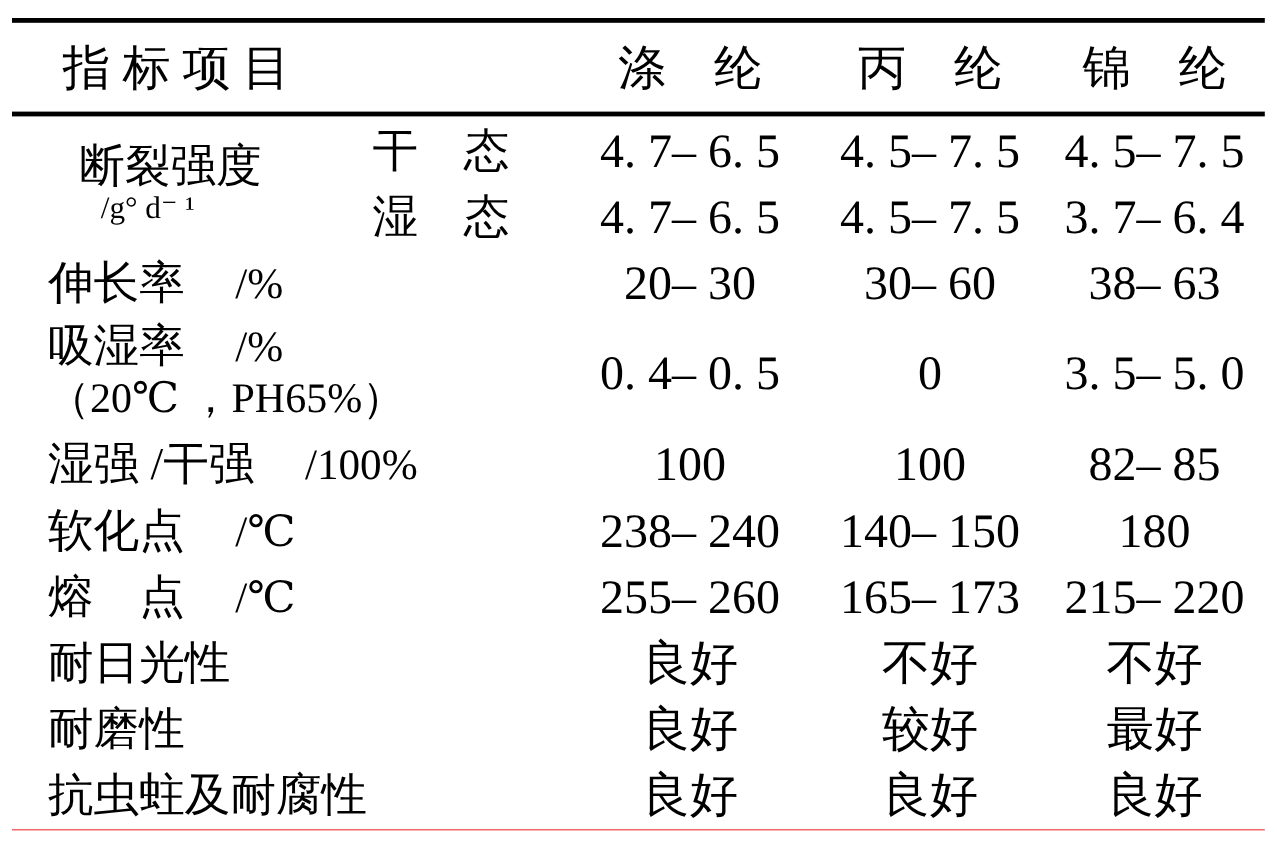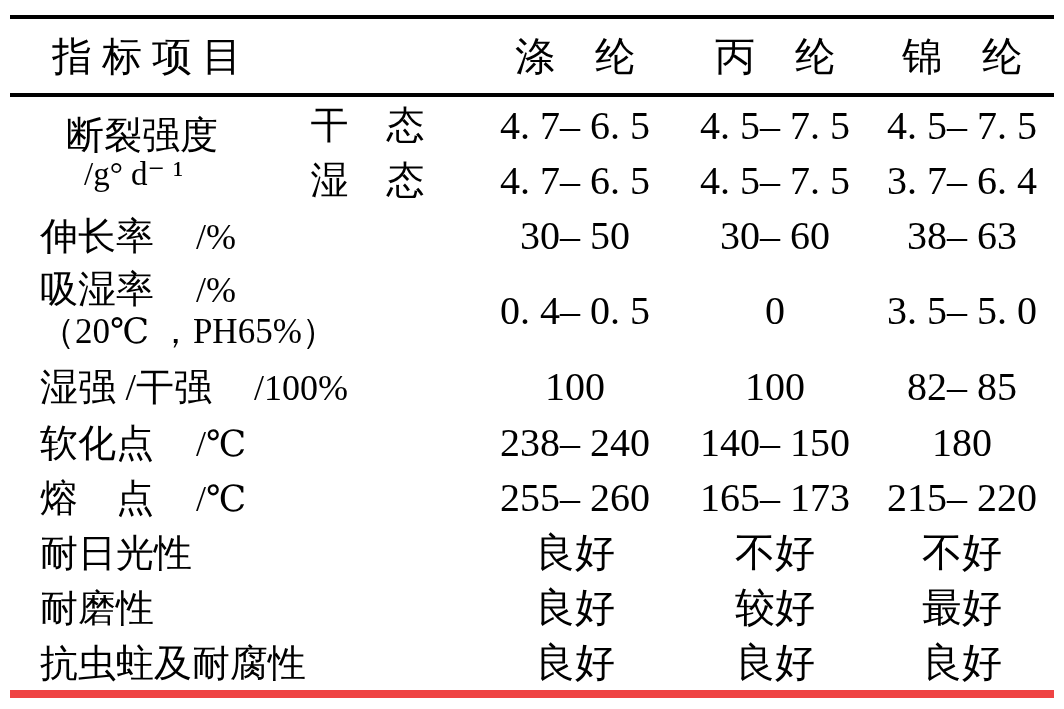--- a/index.html
+++ b/index.html
@@ -17,21 +17,21 @@
     width: 1064px;
     height: 709px;
     background: #ffffff;
   }
   table.props {
     border-collapse: collapse;
     table-layout: fixed;
     width: 1044px;
     margin: 15px 0 0 10px;
     border-top: 4px solid #000;
-    border-bottom: 8px solid #ef4444;
+    border-bottom: 1px solid #ef4444;
   }
   col.c-label { width: 255px; }
   col.c-sub   { width: 205px; }
   col.c-v1    { width: 210px; }
   col.c-v2    { width: 190px; }
   col.c-v3    { width: 184px; }
 
   thead tr { height: 78px; border-bottom: 4px solid #000; }
   thead th {
     font-weight: normal;
@@ -56,21 +56,21 @@
     padding-left: 30px;
     font-size: 38px;
   }
   td.sub { font-size: 38px; text-align: center; }
   .unit {
     display: inline-block;
     margin-left: 42px;
     font-size: 36px;
   }
   .stack-name { padding-left: 26px; line-height: 1.15; }
-  .stack-unit { padding-left: 44px; font-size: 33px; line-height: 1.0; }
+  .stack-unit { padding-left: 44px; font-size: 26px; line-height: 1.0; }
   .note-line { font-size: 35px; line-height: 1.1; margin-top: 2px; }
   .name-line { line-height: 1.1; }
 
   tr.r-dry   { height: 58px; }
   tr.r-wet   { height: 55px; margin-top: 41px; }
   tr.r-elong { height: 55px; }
   tr.r-moist { height: 95px; }
   tr.r-ratio { height: 57px; }
   tr.r-soft  { height: 55px; }
   tr.r-melt  { height: 55px; }
@@ -112,21 +112,21 @@
       <tr class="r-wet">
         <td class="sub">湿　态</td>
         <td>4. 7– 6. 5</td>
         <td>4. 5– 7. 5</td>
         <td>3. 7– 6. 4</td>
       </tr>
       <tr class="r-elong">
         <td class="label" colspan="2">
           <span class="name-line">伸长率</span><span class="unit">/%</span>
         </td>
-        <td>30– 50</td>
+        <td>20– 30</td>
         <td>30– 60</td>
         <td>38– 63</td>
       </tr>
       <tr class="r-moist">
         <td class="label" colspan="2">
           <div class="name-line">
             <span>吸湿率</span><span class="unit">/%</span>
           </div>
           <div class="note-line">（20℃ ，PH65%）</div>
         </td>

